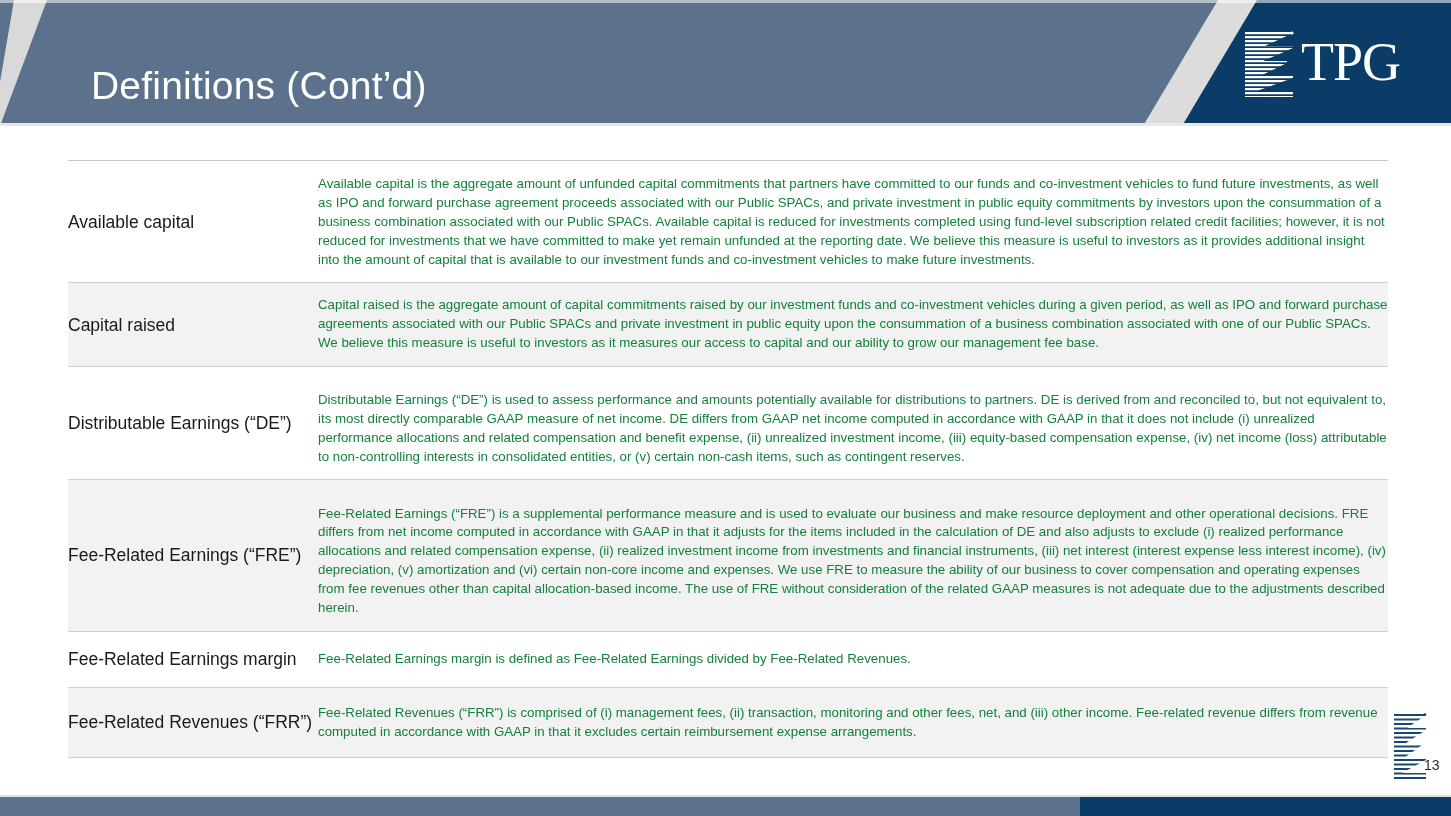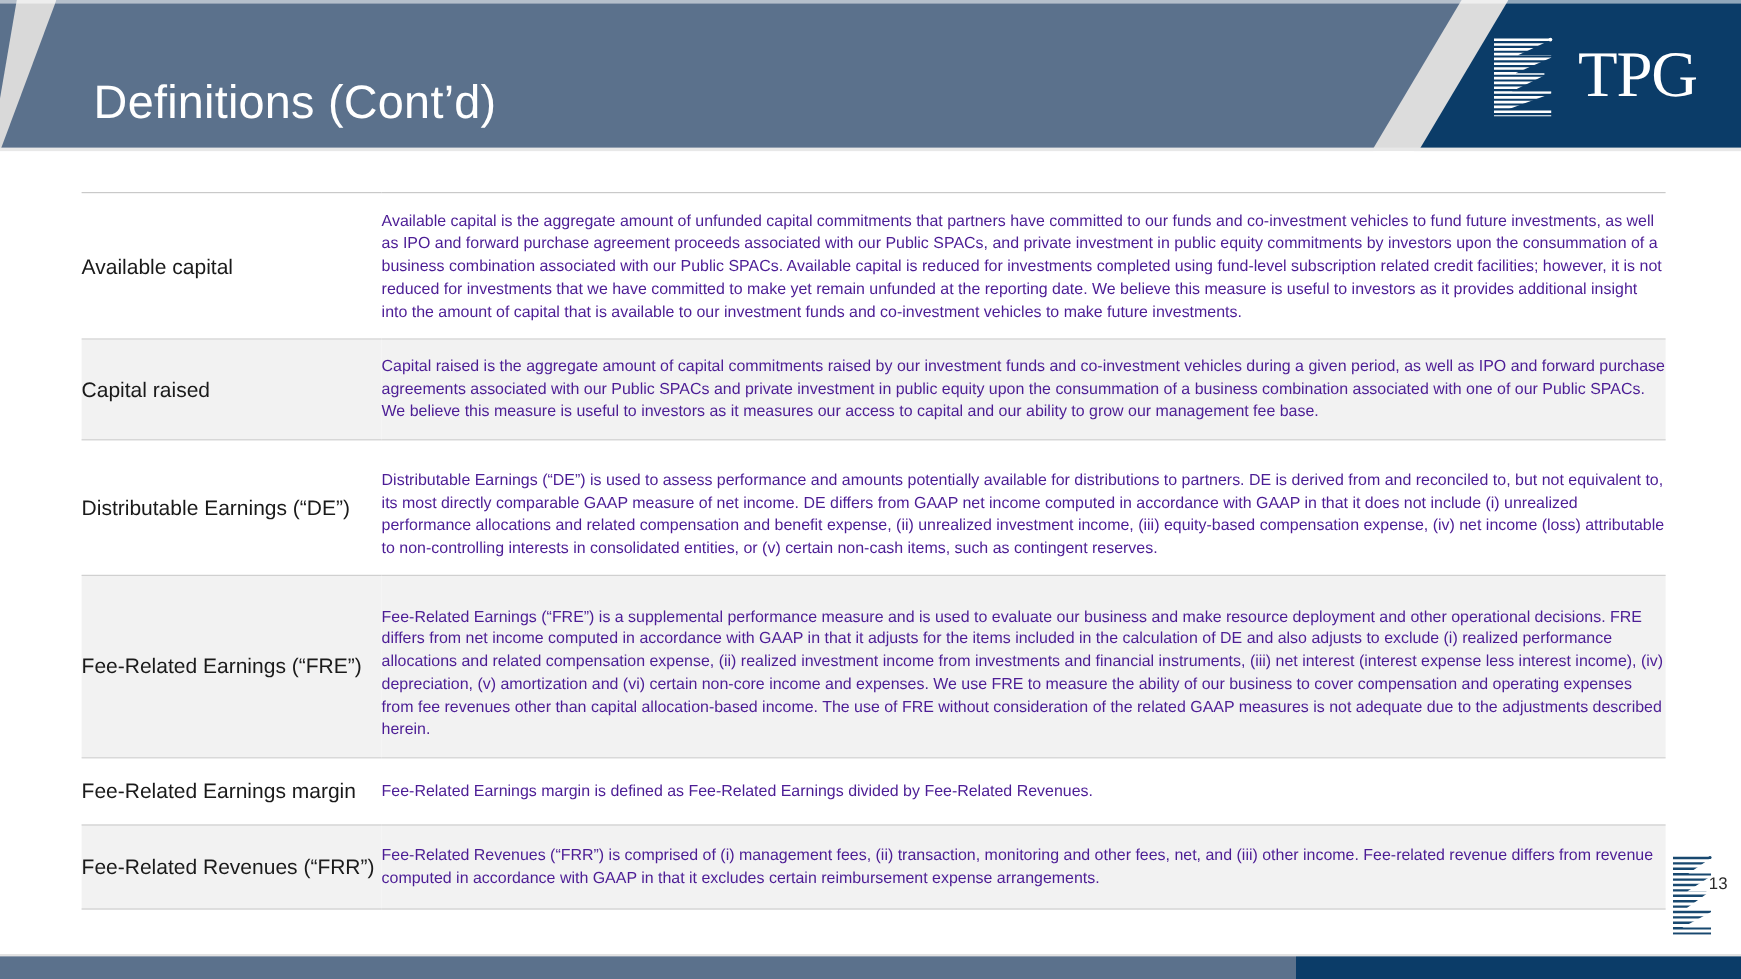--- a/index.html
+++ b/index.html
@@ -60,21 +60,21 @@
     opacity: 0.55;
   }
   .hdr-botline {
     position: absolute;
     left: 0; top: 123px;
     width: 1451px; height: 3px;
     background: #e8e8e8;
   }
   .page-title {
     position: absolute;
-    left: 78px;
+    left: 91px;
     top: 64px;
     font-size: 39px;
     font-weight: 300;
     color: #ffffff;
     letter-spacing: 0.2px;
     white-space: nowrap;
     z-index: 6;
   }
 
   
@@ -87,21 +87,21 @@
     z-index: 7;
     display: flex;
     align-items: center;
   }
   .tpg-mark {
     width: 52px;
     height: 68px;
     flex: none;
   }
   .tpg-word {
-    margin-left: 20px;
+    margin-left: 6px;
     font-family: "Liberation Serif", serif;
     font-size: 54px;
     line-height: 54px;
     color: #ffffff;
     letter-spacing: -1px;
     position: relative;
     top: -2px;
   }
 
   
@@ -124,21 +124,21 @@
   .col-term {
     width: 250px;
     padding: 6px 10px 6px 14px;
     font-size: 17.5px;
     color: #1a1a1a;
     line-height: 1.38;
   }
   .col-def {
     padding: 12px 22px 12px 2px;
     font-size: 13.3px;
-    color: #4c1d95;
+    color: #15803d;
     line-height: 1.42;
     text-align: left;
   }
 
   
   .r1 .col-def { padding-top: 14px; padding-bottom: 13px; }
   .r2 .col-def { padding-top: 13px; padding-bottom: 13px; }
   .r3 .col-def { padding-top: 24px; padding-bottom: 12px; }
   .r4 .col-def { padding-top: 25px; padding-bottom: 13px; }
   .r5 .col-def { padding-top: 18px; padding-bottom: 18px; margin-top: 28px; }
@@ -150,21 +150,21 @@
     position: absolute;
     left: 1393px;
     top: 712px;
     width: 34px;
     height: 68px;
     z-index: 4;
   }
   .page-number {
     position: absolute;
     left: 1424px;
-    top: 728px;
+    top: 757px;
     font-size: 14px;
     color: #2b2b2b;
     z-index: 5;
   }
   .footer-bar {
     position: absolute;
     left: 0;
     top: 795px;
     width: 1451px;
     height: 21px;

